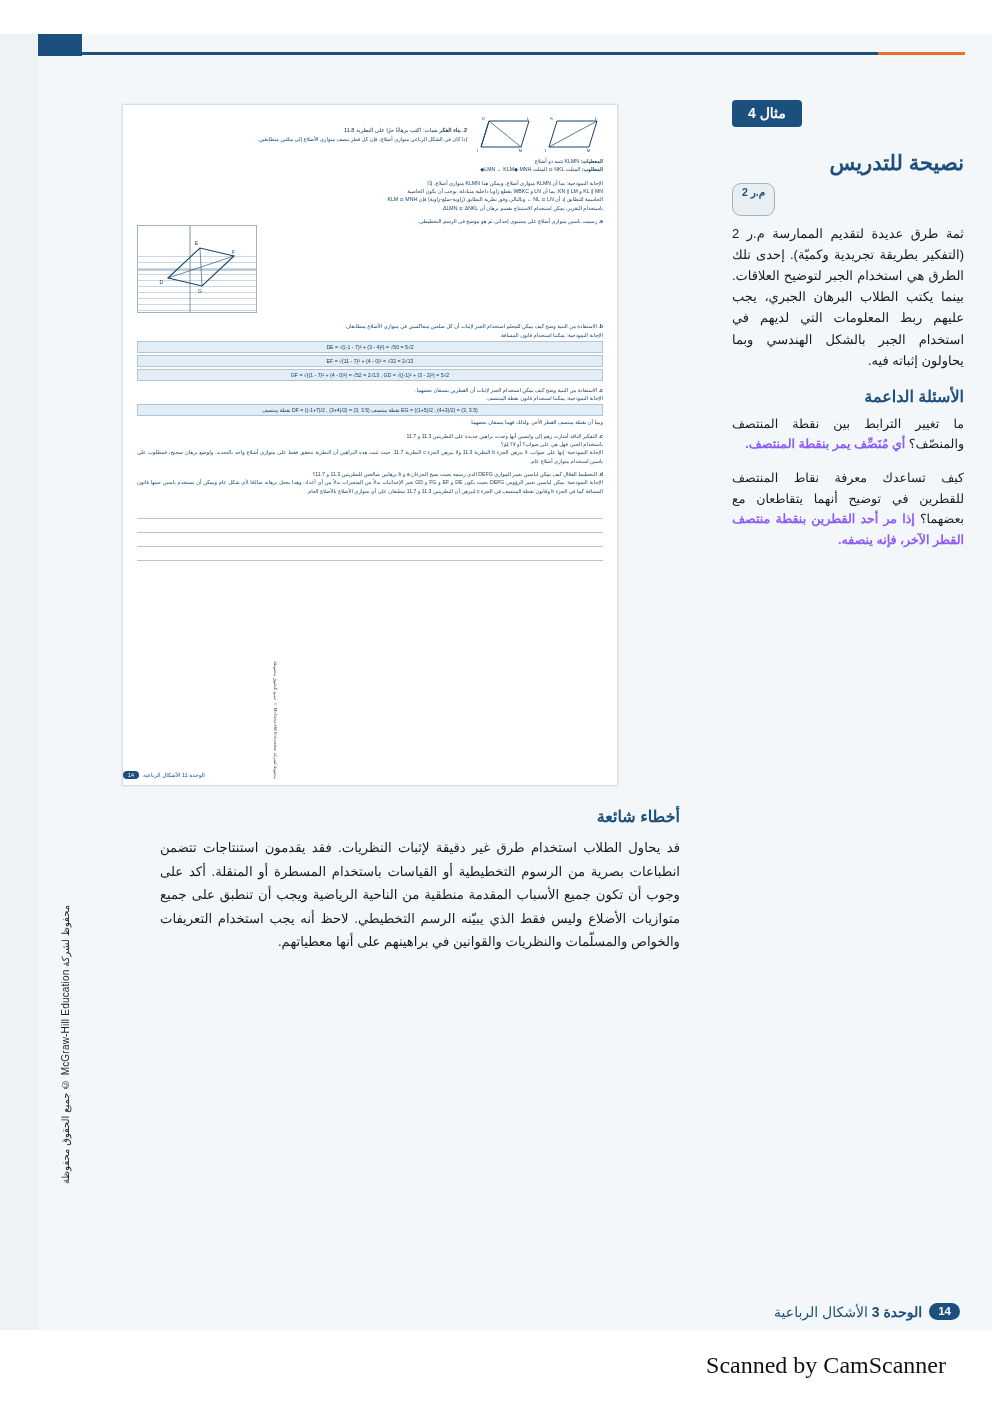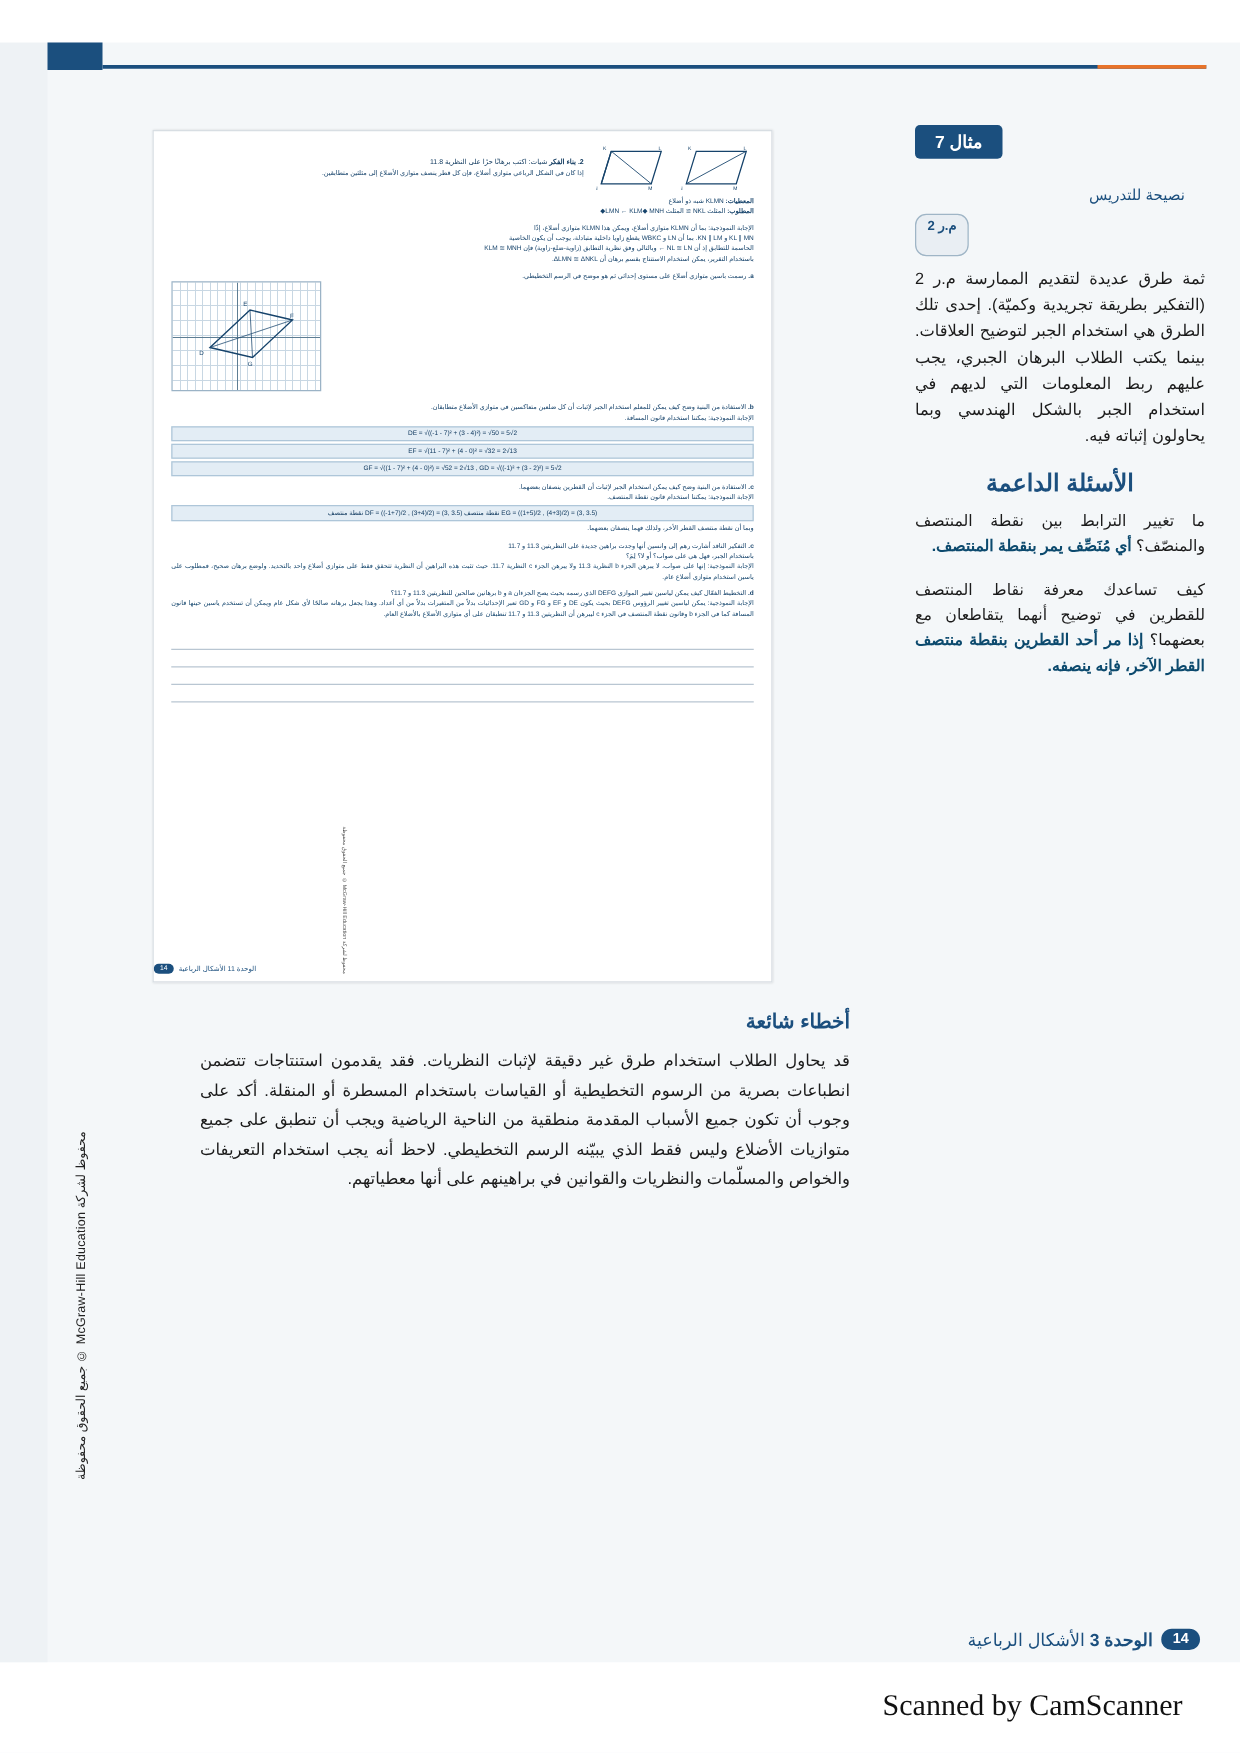--- a/index.html
+++ b/index.html
@@ -75,23 +75,23 @@
     padding: 5px 16px 6px 16px;
     border-radius: 4px;
     letter-spacing: 0;
   }
   .badge-row {
     text-align: left;
     margin-bottom: 22px;
   }
   .section-head {
     color: #1b4f7e;
-    font-size: 12px;
-    font-weight: normal;
-    margin: 0 16px 6px 0;
+    font-size: 21px;
+    font-weight: bold;
+    margin: 0 0 6px 0;
     line-height: 1.3;
   }
   .mini-badge {
     display: inline-block;
     background: #e9eef3;
     border: 1px solid #9fb5c6;
     color: #1b4f7e;
     font-size: 10.5px;
     font-weight: bold;
     border-radius: 9px;
@@ -101,34 +101,33 @@
   .mini-badge-row { text-align: left; }
   .tip-body {
     font-size: 13px;
     line-height: 1.62;
     color: #1a1a1a;
     text-align: justify;
     margin: 0 0 16px 0;
   }
   .support-head {
     color: #1b4f7e;
-    font-size: 19px;
+    font-size: 16px;
     font-weight: bold;
     margin: 4px 0 8px 0;
-    text-align: center;
   }
   .q-body {
     font-size: 12.6px;
     line-height: 1.62;
     color: #1a1a1a;
     text-align: justify;
     margin: 0 0 14px 0;
   }
   .answer {
-    color: #0c4a6e;
+    color: #8b5cf6;
     font-weight: bold;
   }
 
   
   .thumb {
     position: absolute;
     left: 122px;
     top: 104px;
     width: 494px;
     height: 680px;
@@ -331,21 +330,21 @@
   <div class="edge-top"></div>
 </div>
 
 <div class="top-bar-dark"></div>
 <div class="top-bar-rule"></div>
 <div class="top-bar-accent"></div>
 
 <div class="right-col">
 
   <div class="badge-row">
-    <span class="example-badge">مثال 7</span>
+    <span class="example-badge">مثال 4</span>
   </div>
 
   <h2 class="section-head">نصيحة للتدريس</h2>
 
   <div class="mini-badge-row">
     <span class="mini-badge">م.ر 2</span>
   </div>
 
   <p class="tip-body">ثمة طرق عديدة لتقديم الممارسة م.ر 2 (التفكير بطريقة تجريدية وكميّة). إحدى تلك الطرق هي استخدام الجبر لتوضيح العلاقات. بينما يكتب الطلاب البرهان الجبري، يجب عليهم ربط المعلومات التي لديهم في استخدام الجبر بالشكل الهندسي وبما يحاولون إثباته فيه.</p>
 

